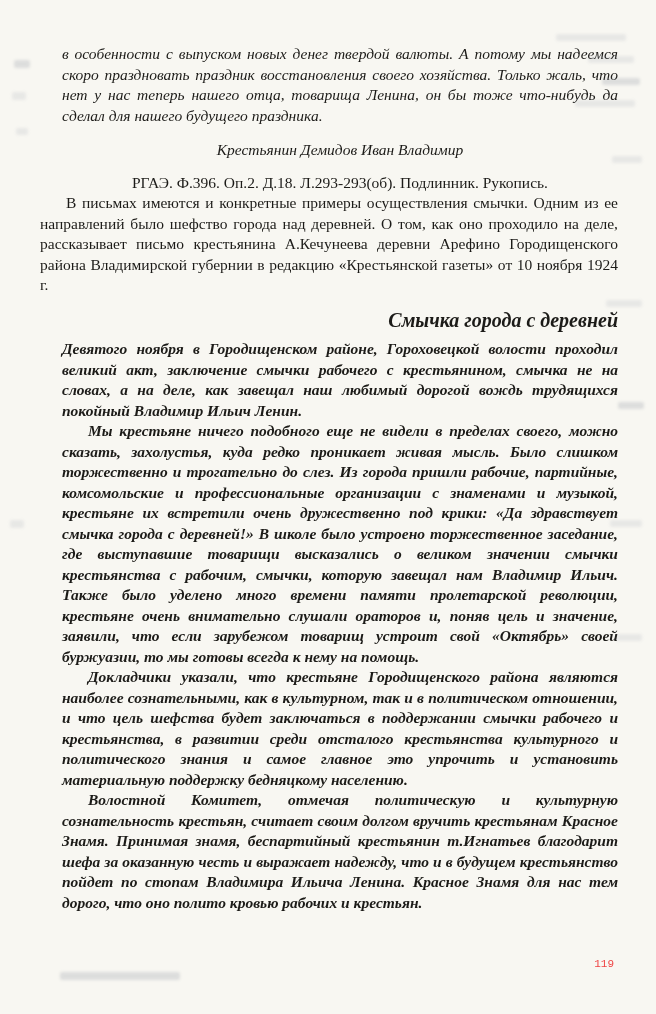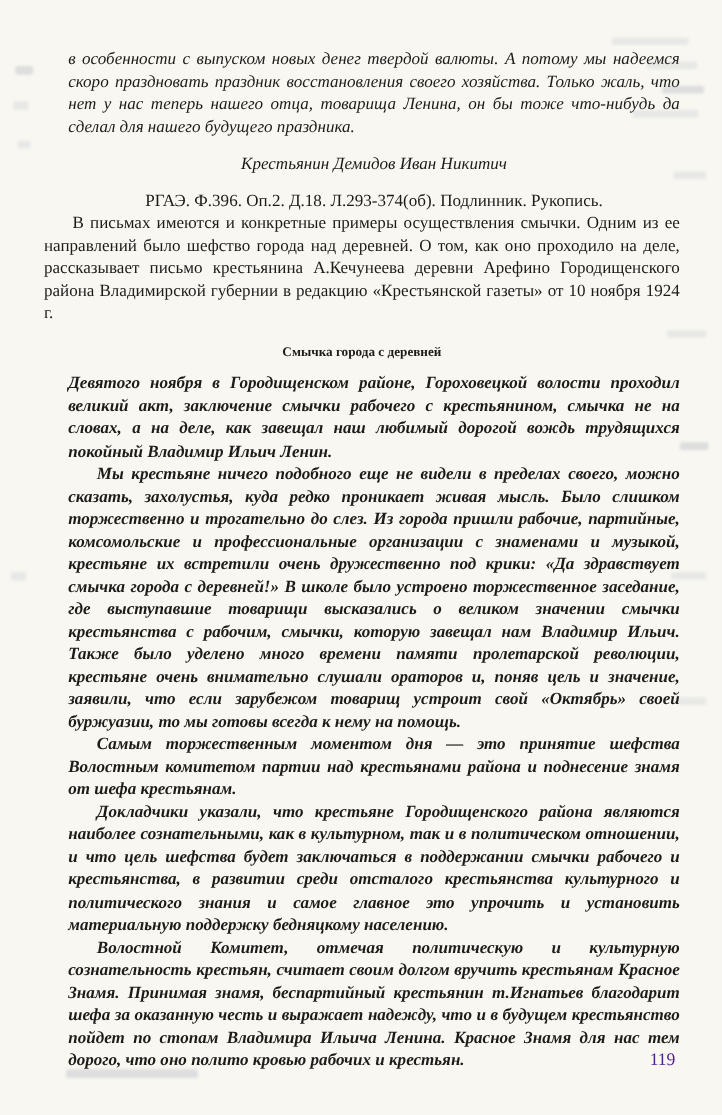--- a/index.html
+++ b/index.html
@@ -15,32 +15,34 @@
   }
   p{margin:0;}
   .page, .page p{font-size:15.5px;line-height:20.5px;}
   .quote-block{margin-left:22px;}
   .quote-text{font-style:italic;text-align:justify;}
   .signature{font-style:italic;text-align:center;margin-top:14px;}
   .archive-ref{text-align:center;margin-top:12px;}
   .intro{margin-top:0;text-align:justify;text-indent:26px;}
   .letter-title{
     margin:14px 0 9px 0;
-    text-align:center;
+    text-align:right;
+    font-style:italic;
     font-weight:bold;
-    font-size:12px;
+    font-size:20px;
   }
   .letter{margin-left:22px;font-weight:bold;}
   .lp{font-style:italic;text-align:justify;text-indent:26px;}
   .lp.no-indent{text-indent:0;}
   .page-number{
     position:absolute;
     right:42px;bottom:40px;
-    font-size:16px;
-    color:#4c1d95;
+    font-size:11px;
+    color:#ef4444;
+    font-family:Liberation Mono, monospace;
   }
   
   .ghost{
     position:absolute;
     background:#99a0ac;
     opacity:.17;
     filter:blur(1.6px);
     border-radius:2px;
     pointer-events:none;
   }
@@ -61,30 +63,29 @@
   <div class="ghost" style="left:612px;top:156px;width:30px;height:7px;"></div>
   <div class="ghost" style="left:606px;top:300px;width:36px;height:7px;"></div>
   <div class="ghost dark" style="left:618px;top:402px;width:26px;height:7px;"></div>
   <div class="ghost" style="left:610px;top:520px;width:32px;height:7px;"></div>
   <div class="ghost" style="left:616px;top:634px;width:26px;height:7px;"></div>
   <div class="ghost" style="left:10px;top:520px;width:14px;height:8px;"></div>
   <div class="ghost dark" style="left:60px;top:972px;width:120px;height:8px;"></div>
 
   <div class="quote-block">
     <p class="quote-text">в особенности с выпуском новых денег твердой валюты. А потому мы надеемся скоро праздновать праздник восстановления своего хозяйства. Только жаль, что нет у нас теперь нашего отца, товарища Ленина, он бы тоже что-нибудь да сделал для нашего будущего праздника.</p>
-    <p class="signature">Крестьянин Демидов Иван Никитич</p>
-    <p class="archive-ref">РГАЭ. Ф.396. Оп.2. Д.18. Л.293-374(об). Подлинник. Рукопись.</p>
+    <p class="signature">Крестьянин Демидов Иван Владимир</p>
+    <p class="archive-ref">РГАЭ. Ф.396. Оп.2. Д.18. Л.293-293(об). Подлинник. Рукопись.</p>
   </div>
 
   <p class="intro">В письмах имеются и конкретные примеры осуществления смычки. Одним из ее направлений было шефство города над деревней. О том, как оно проходило на деле, рассказывает письмо крестьянина А.Кечунеева деревни Арефино Городищенского района Владимирской губернии в редакцию «Крестьянской газеты» от 10 ноября 1924 г.</p>
 
   <h2 class="letter-title">Смычка города с деревней</h2>
 
   <div class="letter">
     <p class="lp no-indent">Девятого ноября в Городищенском районе, Гороховецкой волости проходил великий акт, заключение смычки рабочего с крестьянином, смычка не на словах, а на деле, как завещал наш любимый дорогой вождь трудящихся покойный Владимир Ильич Ленин.</p>
     <p class="lp">Мы крестьяне ничего подобного еще не видели в пределах своего, можно сказать, захолустья, куда редко проникает живая мысль. Было слишком торжественно и трогательно до слез. Из города пришли рабочие, партийные, комсомольские и профессиональные организации с знаменами и музыкой, крестьяне их встретили очень дружественно под крики: «Да здравствует смычка города с деревней!» В школе было устроено торжественное заседание, где выступавшие товарищи высказались о великом значении смычки крестьянства с рабочим, смычки, которую завещал нам Владимир Ильич. Также было уделено много времени памяти пролетарской революции, крестьяне очень внимательно слушали ораторов и, поняв цель и значение, заявили, что если зарубежом товарищ устроит свой «Октябрь» своей буржуазии, то мы готовы всегда к нему на помощь.</p>
-    <p class="lp">Самым торжественным моментом дня — это принятие шефства Волостным комитетом партии над крестьянами района и поднесение знамя от шефа крестьянам.</p>
     <p class="lp">Докладчики указали, что крестьяне Городищенского района являются наиболее сознательными, как в культурном, так и в политическом отношении, и что цель шефства будет заключаться в поддержании смычки рабочего и крестьянства, в развитии среди отсталого крестьянства культурного и политического знания и самое главное это упрочить и установить материальную поддержку бедняцкому населению.</p>
     <p class="lp">Волостной Комитет, отмечая политическую и культурную сознательность крестьян, считает своим долгом вручить крестьянам Красное Знамя. Принимая знамя, беспартийный крестьянин т.Игнатьев благодарит шефа за оказанную честь и выражает надежду, что и в будущем крестьянство пойдет по стопам Владимира Ильича Ленина. Красное Знамя для нас тем дорого, что оно полито кровью рабочих и крестьян.</p>
   </div>
 
   <div class="page-number">119</div>
 </div>
 
 </body></html>

